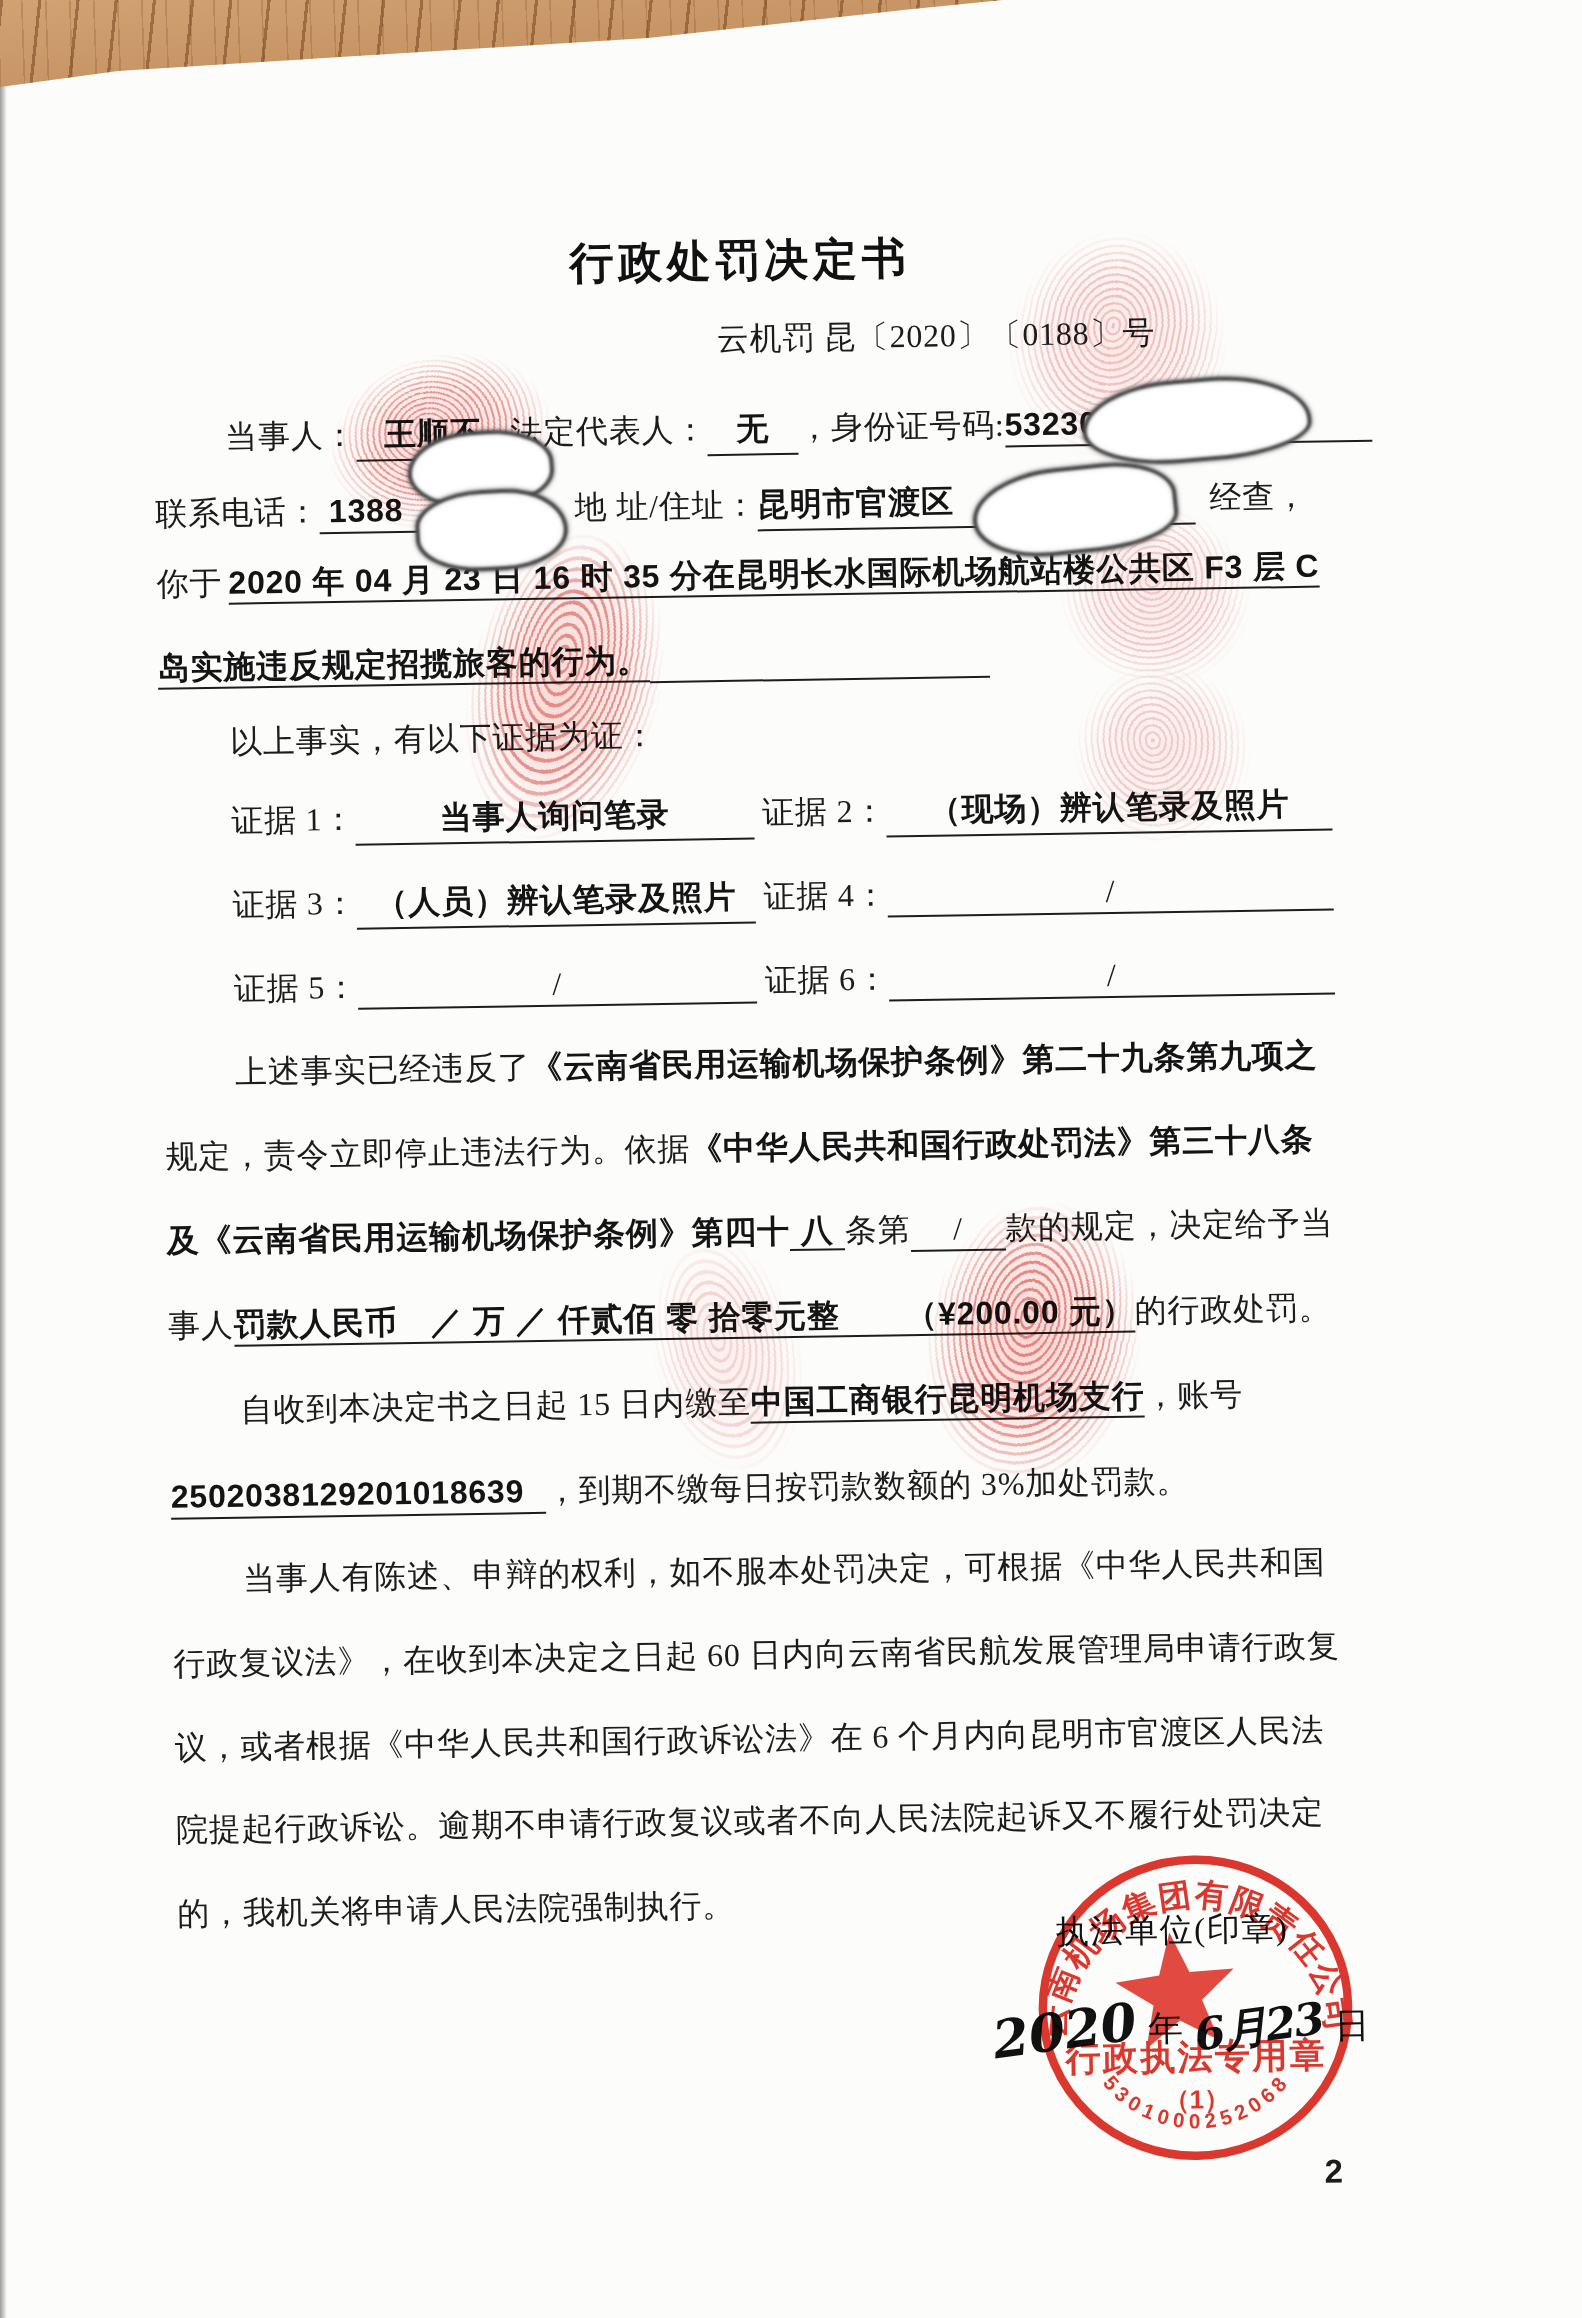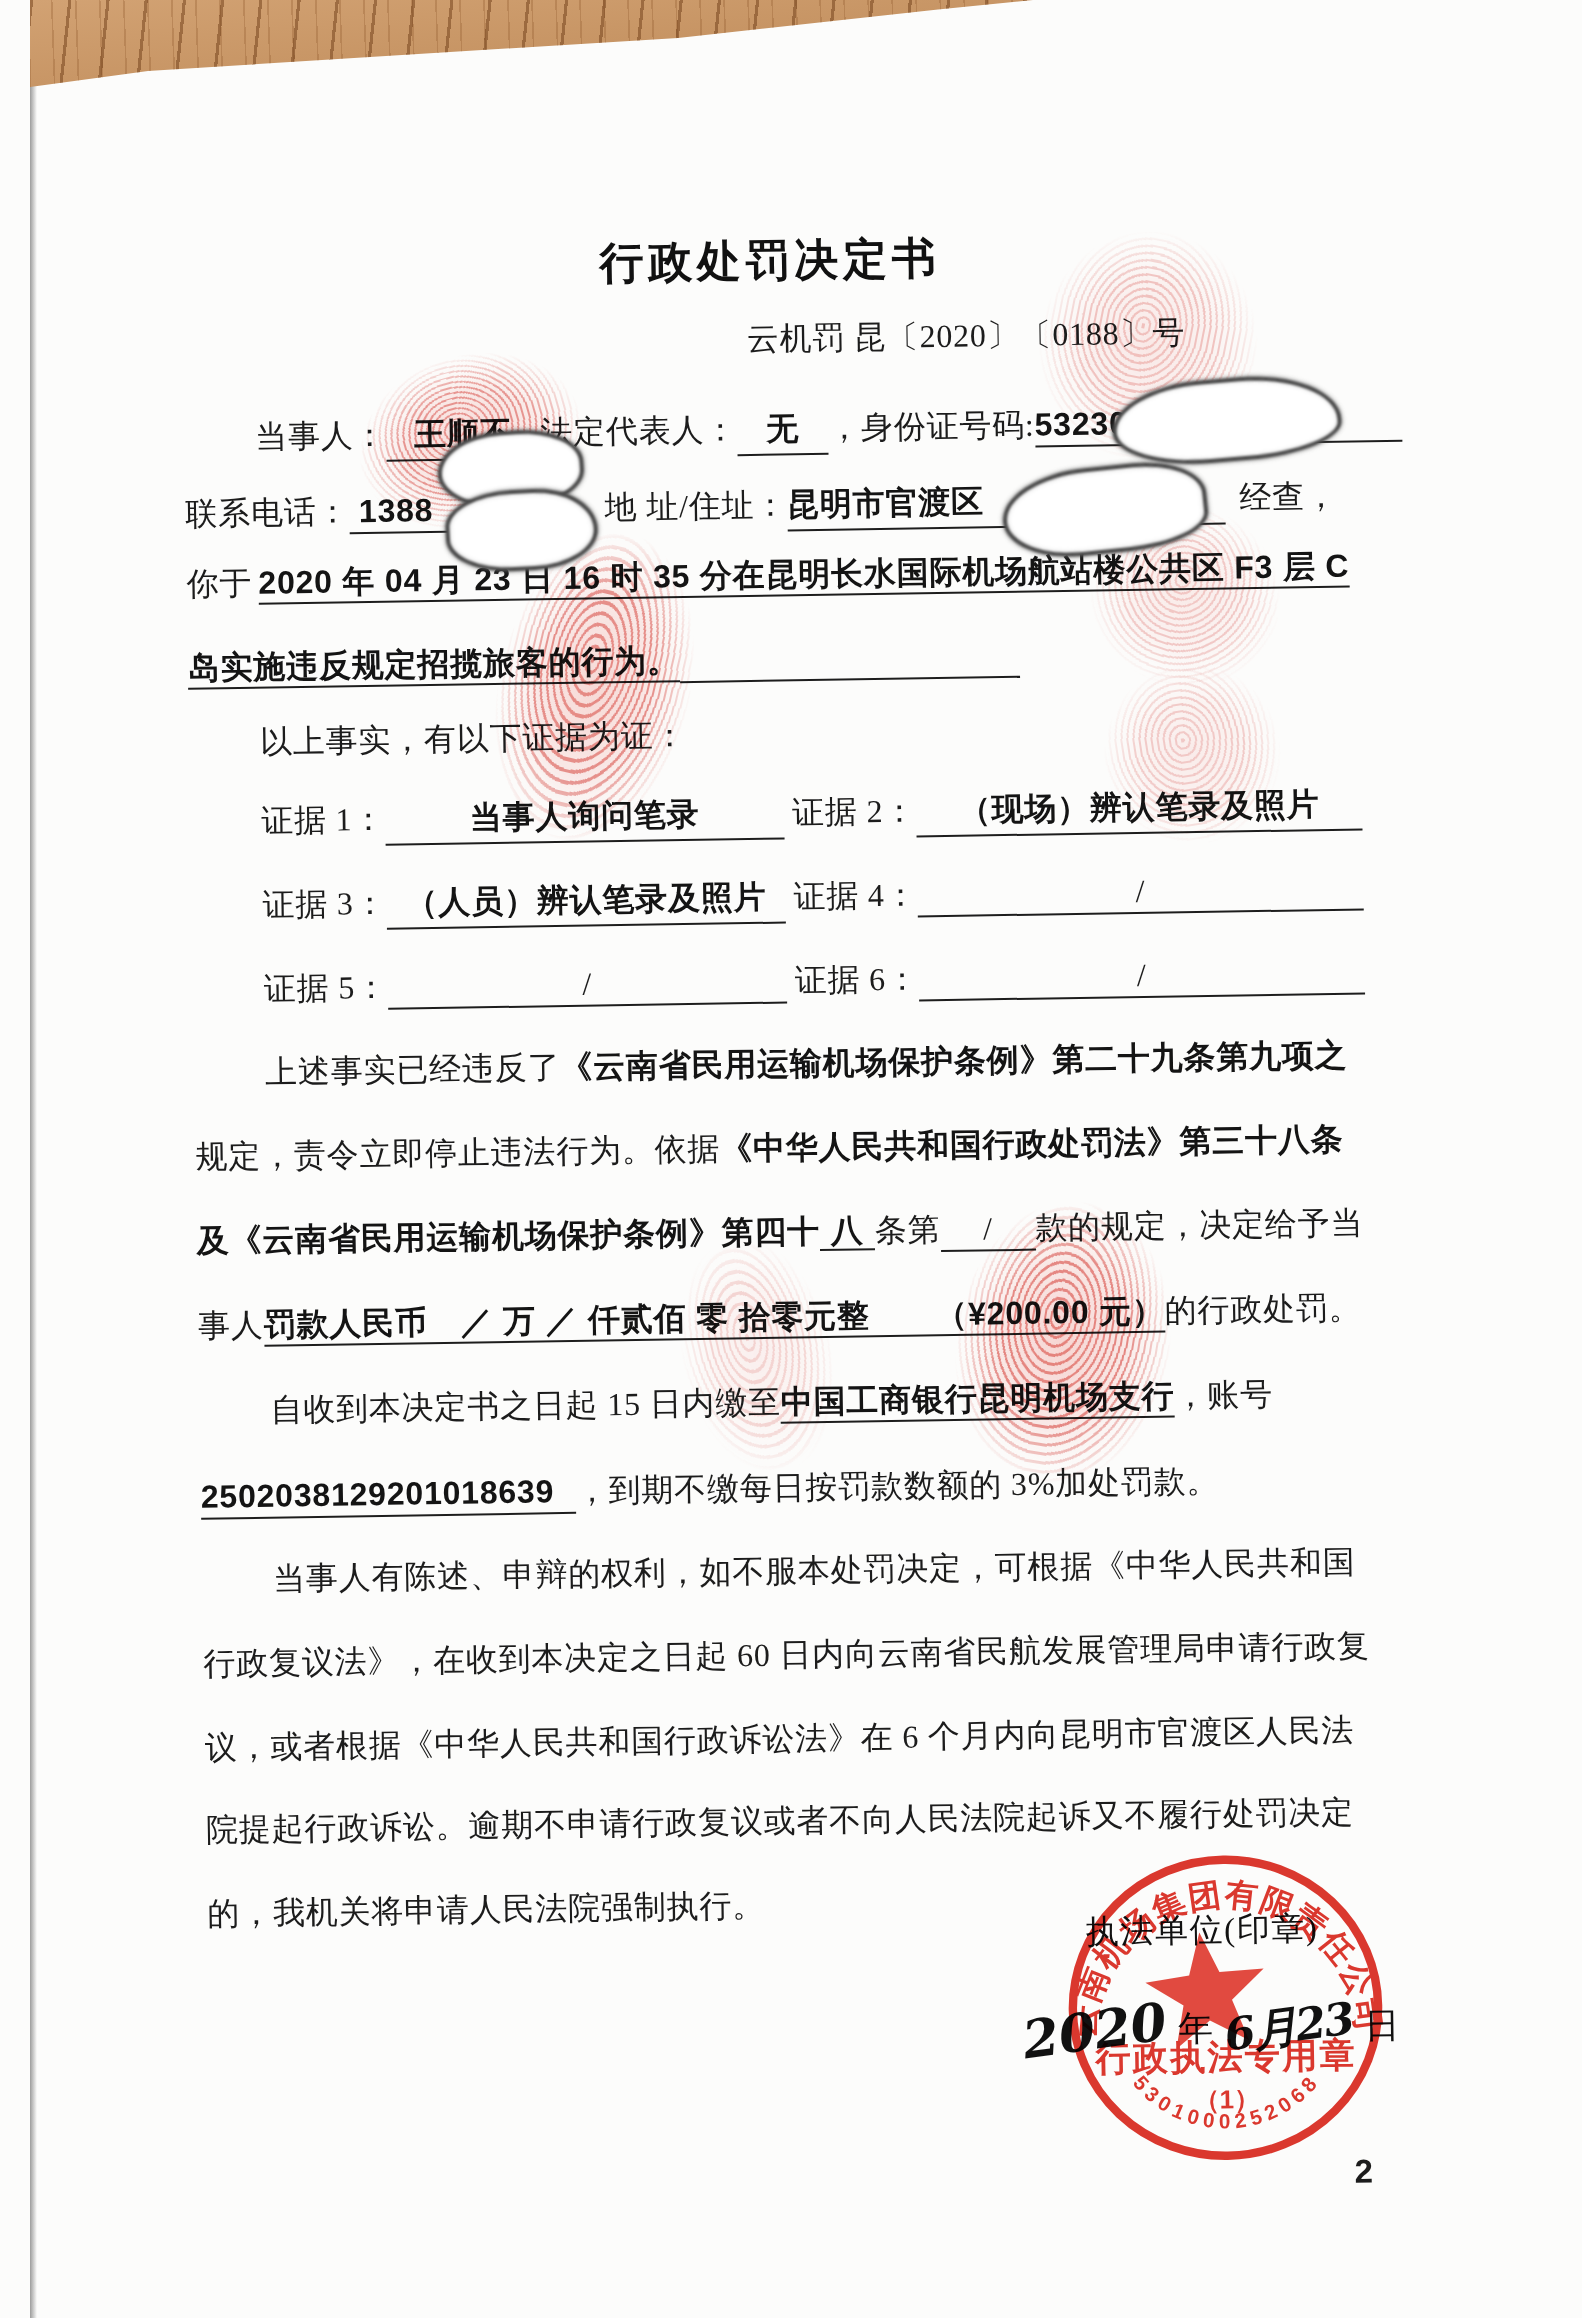--- a/index.html
+++ b/index.html
@@ -1,18 +1,18 @@
 <!DOCTYPE html>
 <html style="font-size:12.6px"><head>
 <meta charset="utf-8">
 <style>
   html,body{margin:0;padding:0;}
   body{width:1583px;height:2319px;background:#fcfcfb;position:relative;overflow:hidden;
        font-family:"Liberation Serif",serif;}
-  #canvas{position:absolute;inset:0;margin-left:30px;}
+  #canvas{position:absolute;inset:0;}
 
   
   .desk{position:absolute;left:0;top:0;width:1583px;height:91px;z-index:9;
     background:
       repeating-linear-gradient(96deg, rgba(110,60,22,.50) 0 3.2px, rgba(0,0,0,0) 3.2px 38px),
       repeating-linear-gradient(88deg, rgba(140,85,40,.30) 0 1.6px, rgba(0,0,0,0) 1.6px 24px),
       linear-gradient(175deg,#d2a273,#c3905f 55%,#b9895b);
     clip-path:polygon(0 0,1003px 0,908px 9.5px,648px 38px,340px 57px,118px 71px,0 87px);}
   .edge-shadow{position:absolute;left:0;top:71px;width:7.1px;height:2248px;z-index:8;
     background:linear-gradient(90deg,rgba(40,40,40,.45),rgba(40,40,40,0));}

